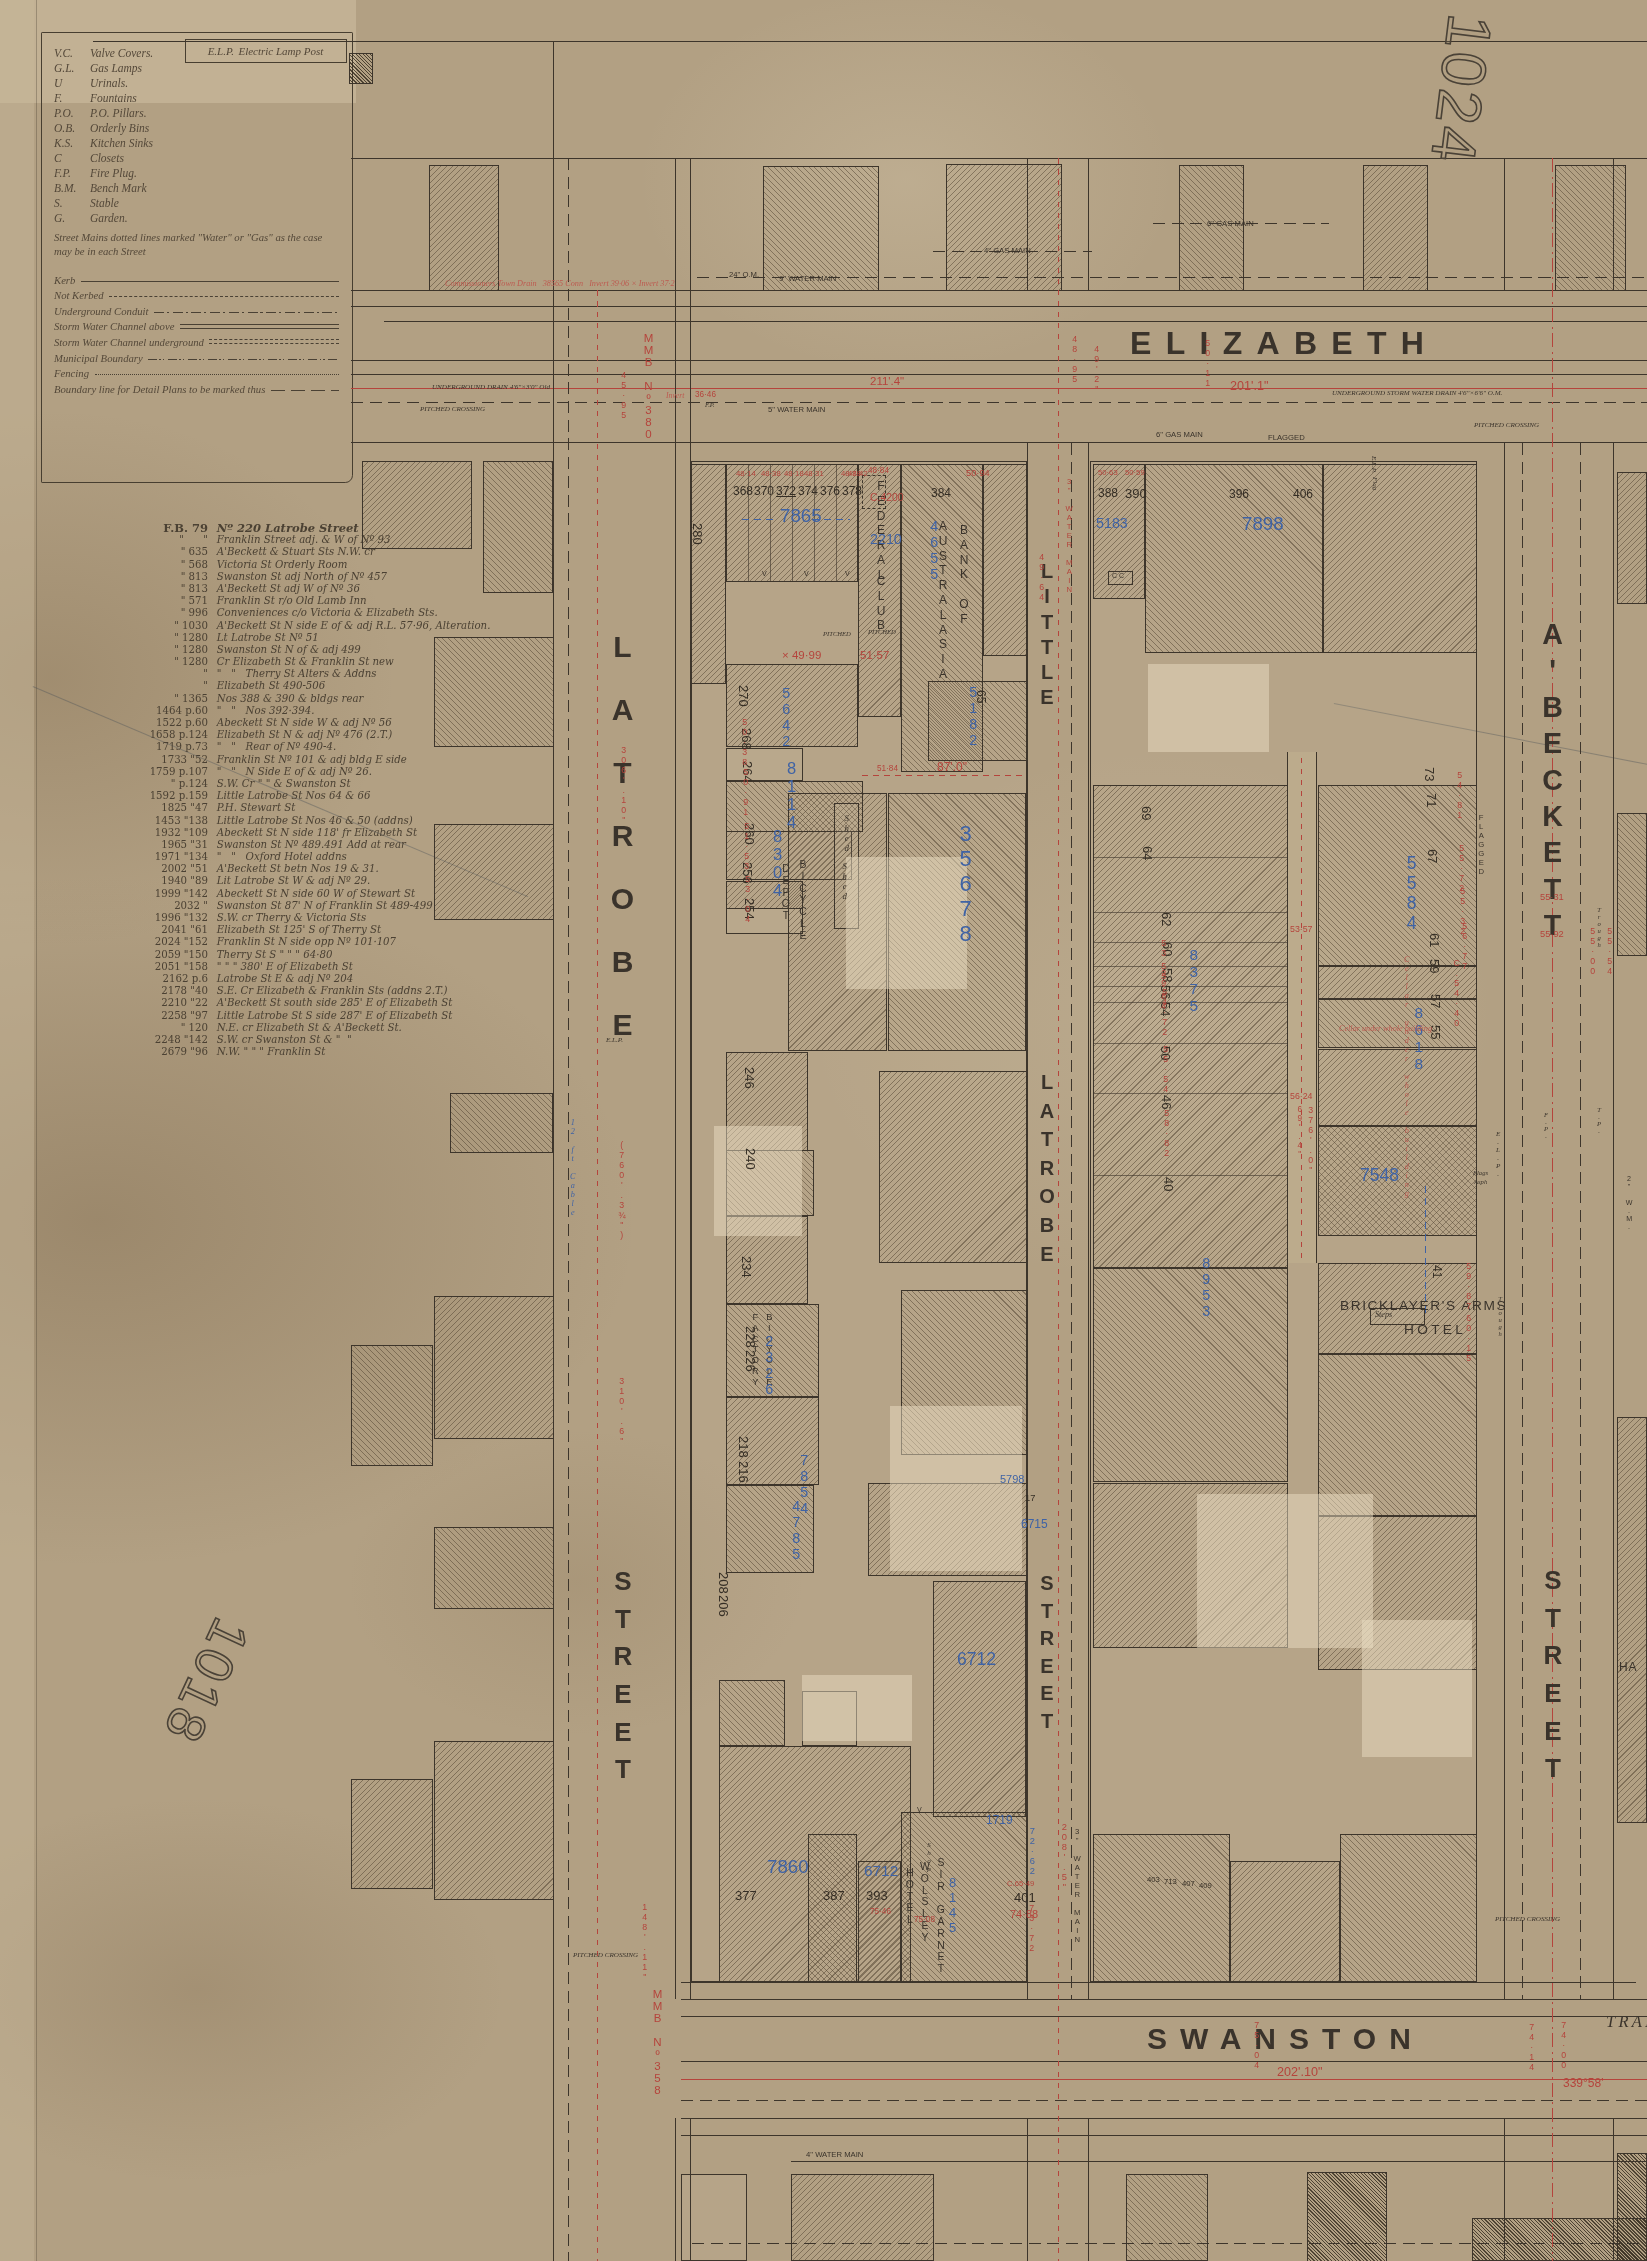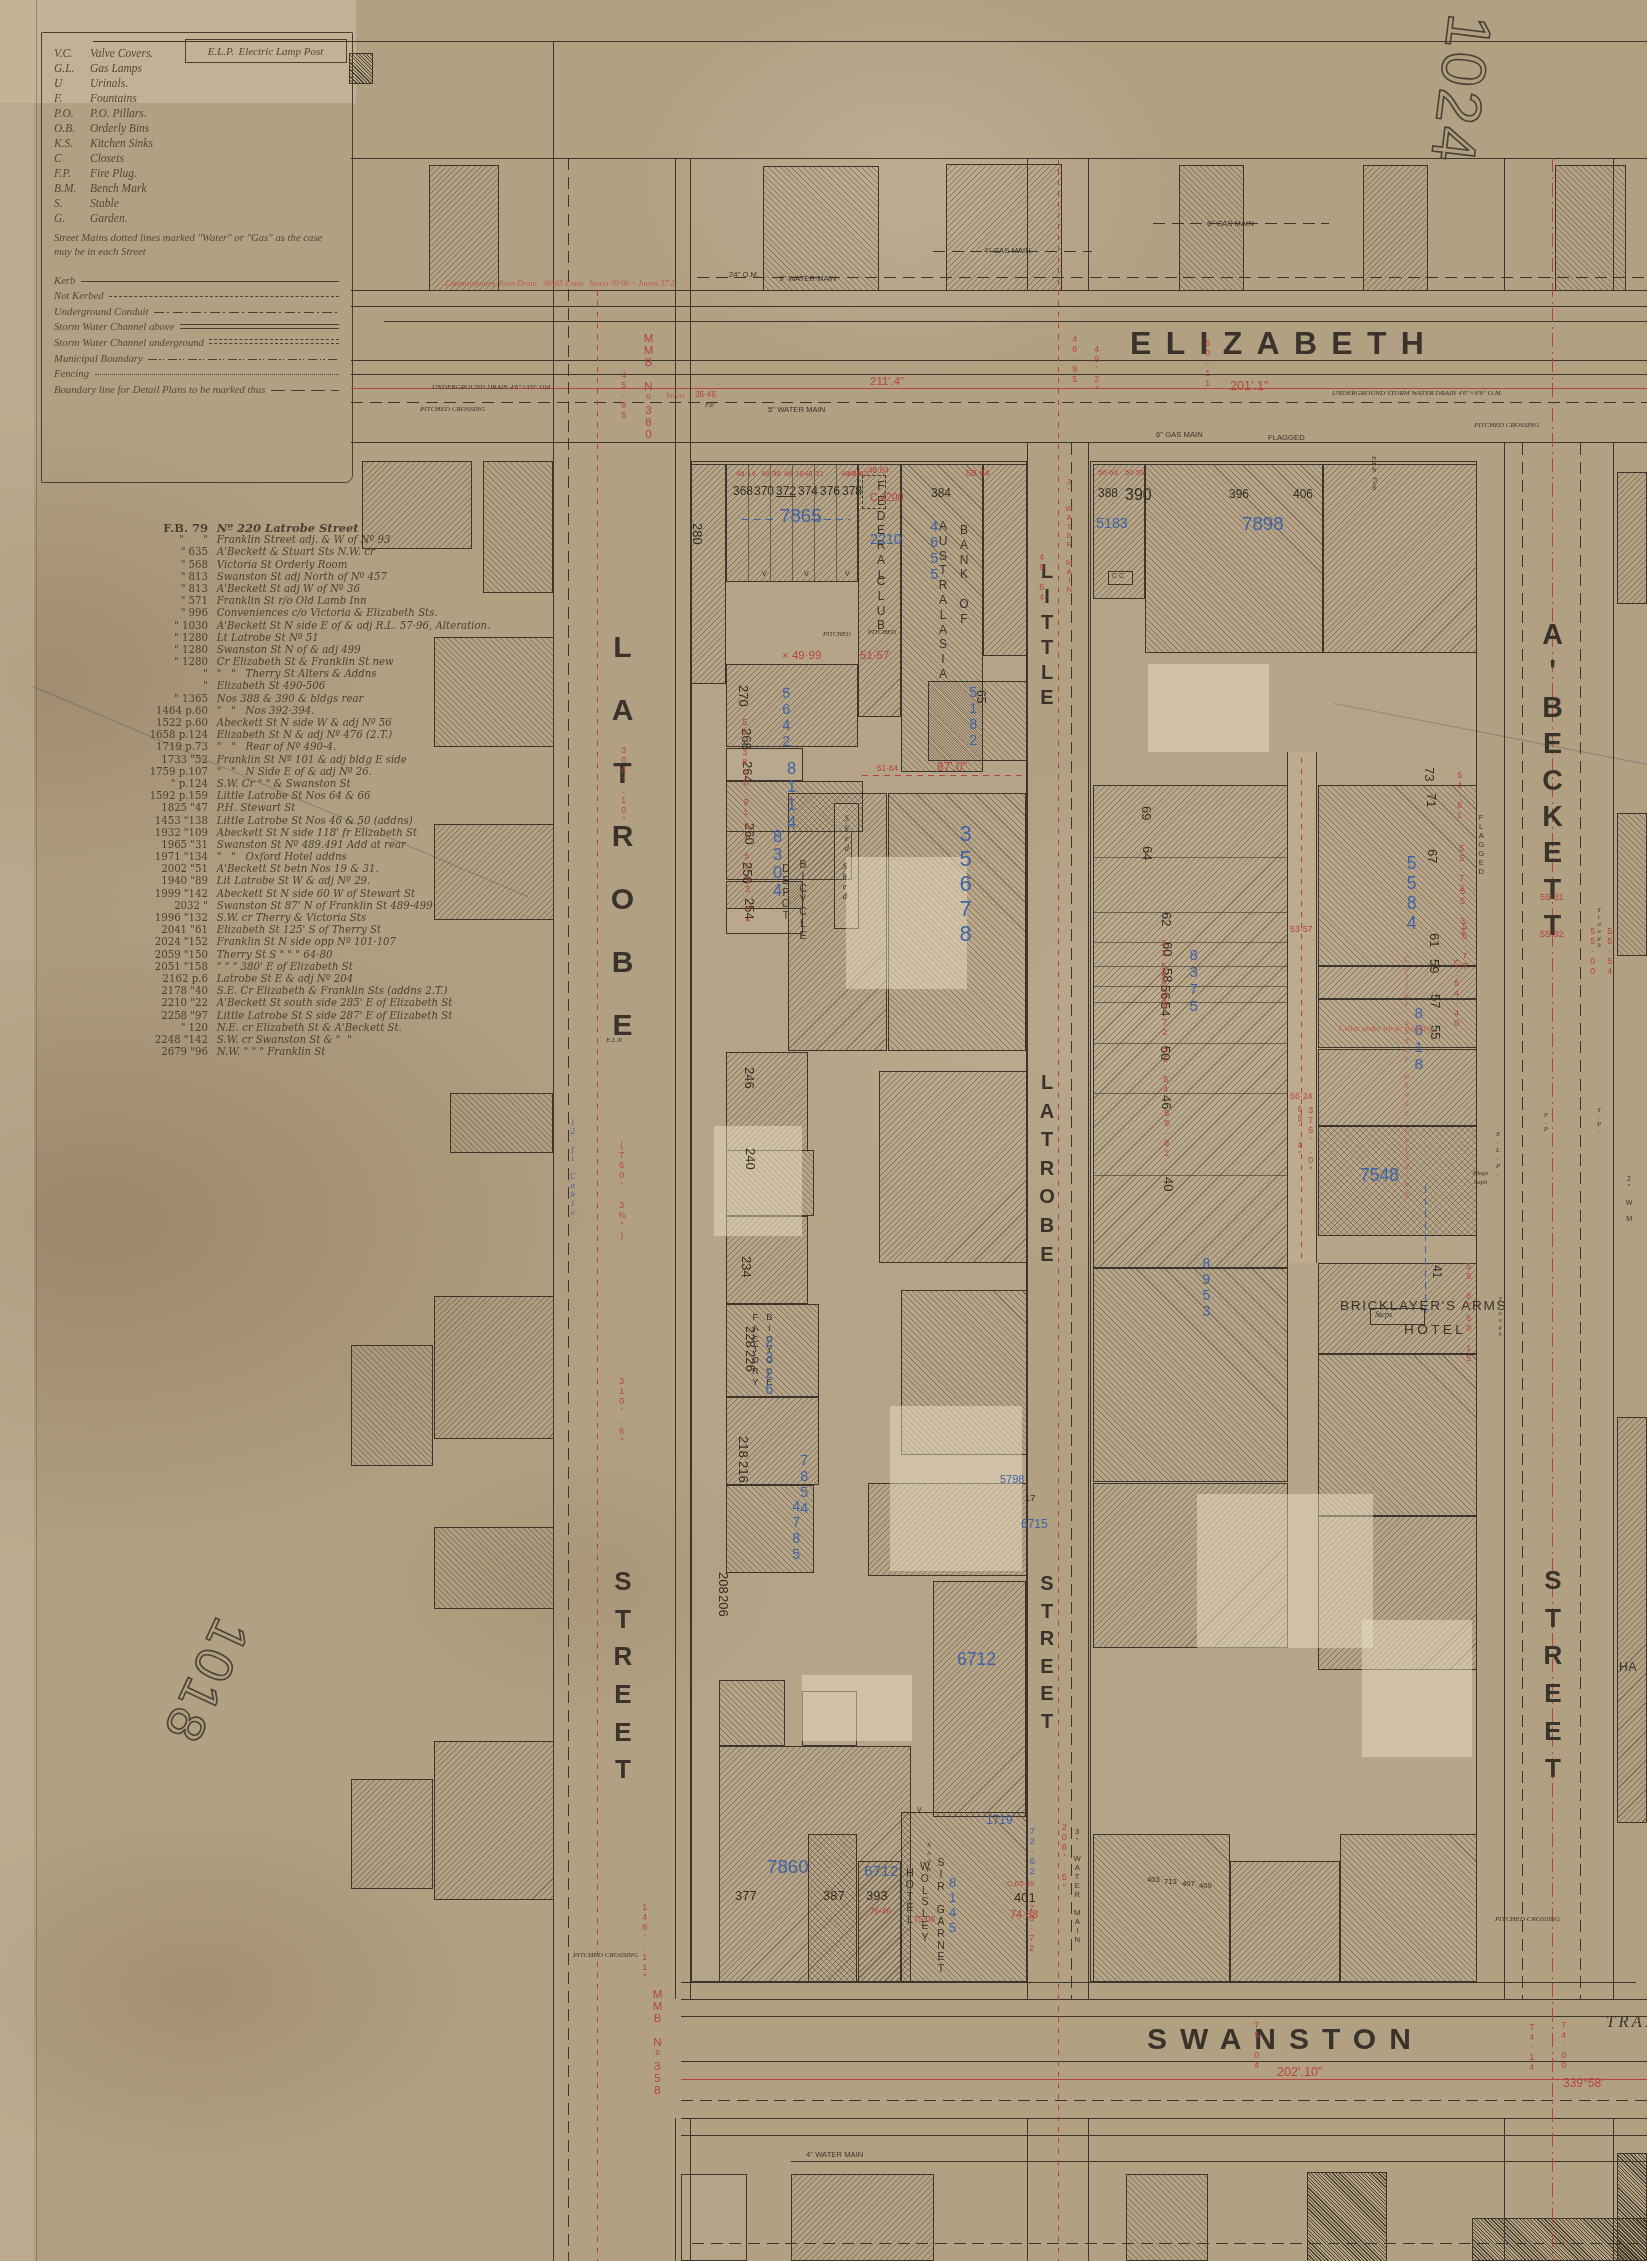--- a/index.html
+++ b/index.html
@@ -537,21 +537,21 @@
       <div class="t vert ital" style="left: 925px; top: 1841px; font-size: 7.1px; color: rgb(58, 51, 43);">Shop</div>
       <div class="t" style="left: 1619px; top: 1661px; font-size: 12px; color: rgb(58, 51, 43); letter-spacing: 0.8px;">HA</div>
       <div class="t" style="left: 733px; top: 485px; font-size: 12px; color: rgb(53, 46, 37);">368</div>
       <div class="t" style="left: 754px; top: 485px; font-size: 12px; color: rgb(53, 46, 37);">370</div>
       <div class="t" style="left: 776px; top: 485px; font-size: 12px; color: rgb(53, 46, 37); text-decoration: underline;">372</div>
       <div class="t" style="left: 798px; top: 485px; font-size: 12px; color: rgb(53, 46, 37);">374</div>
       <div class="t" style="left: 820px; top: 485px; font-size: 12px; color: rgb(53, 46, 37);">376</div>
       <div class="t" style="left: 842px; top: 485px; font-size: 12px; color: rgb(53, 46, 37);">378</div>
       <div class="t" style="left: 931px; top: 487px; font-size: 12px; color: rgb(53, 46, 37);">384</div>
       <div class="t" style="left: 1098px; top: 487px; font-size: 12px; color: rgb(53, 46, 37);">388</div>
-      <div class="t" style="left: 1125px; top: 487px; font-size: 16px; color: rgb(53, 46, 37);">390</div>
+      <div class="t" style="left: 1125px; top: 487px; font-size: 13px; color: rgb(53, 46, 37);">390</div>
       <div class="t" style="left: 1229px; top: 488px; font-size: 12px; color: rgb(53, 46, 37);">396</div>
       <div class="t" style="left: 1293px; top: 488px; font-size: 12px; color: rgb(53, 46, 37);">406</div>
       <div class="t" style="left: 704px; top: 523px; font-size: 13px; color: rgb(53, 46, 37); transform: rotate(90deg);">280</div>
       <div class="t" style="left: 750px; top: 685px; font-size: 13px; color: rgb(53, 46, 37); transform: rotate(90deg);">270</div>
       <div class="t" style="left: 753px; top: 728px; font-size: 13px; color: rgb(53, 46, 37); transform: rotate(90deg);">268</div>
       <div class="t" style="left: 754px; top: 761px; font-size: 13px; color: rgb(53, 46, 37); transform: rotate(90deg);">264</div>
       <div class="t" style="left: 756px; top: 823px; font-size: 13px; color: rgb(53, 46, 37); transform: rotate(90deg);">260</div>
       <div class="t" style="left: 754px; top: 862px; font-size: 13px; color: rgb(53, 46, 37); transform: rotate(90deg);">256</div>
       <div class="t" style="left: 756px; top: 898px; font-size: 13px; color: rgb(53, 46, 37); transform: rotate(90deg);">254</div>
       <div class="t" style="left: 756px; top: 1067px; font-size: 13px; color: rgb(53, 46, 37); transform: rotate(90deg);">246</div>

